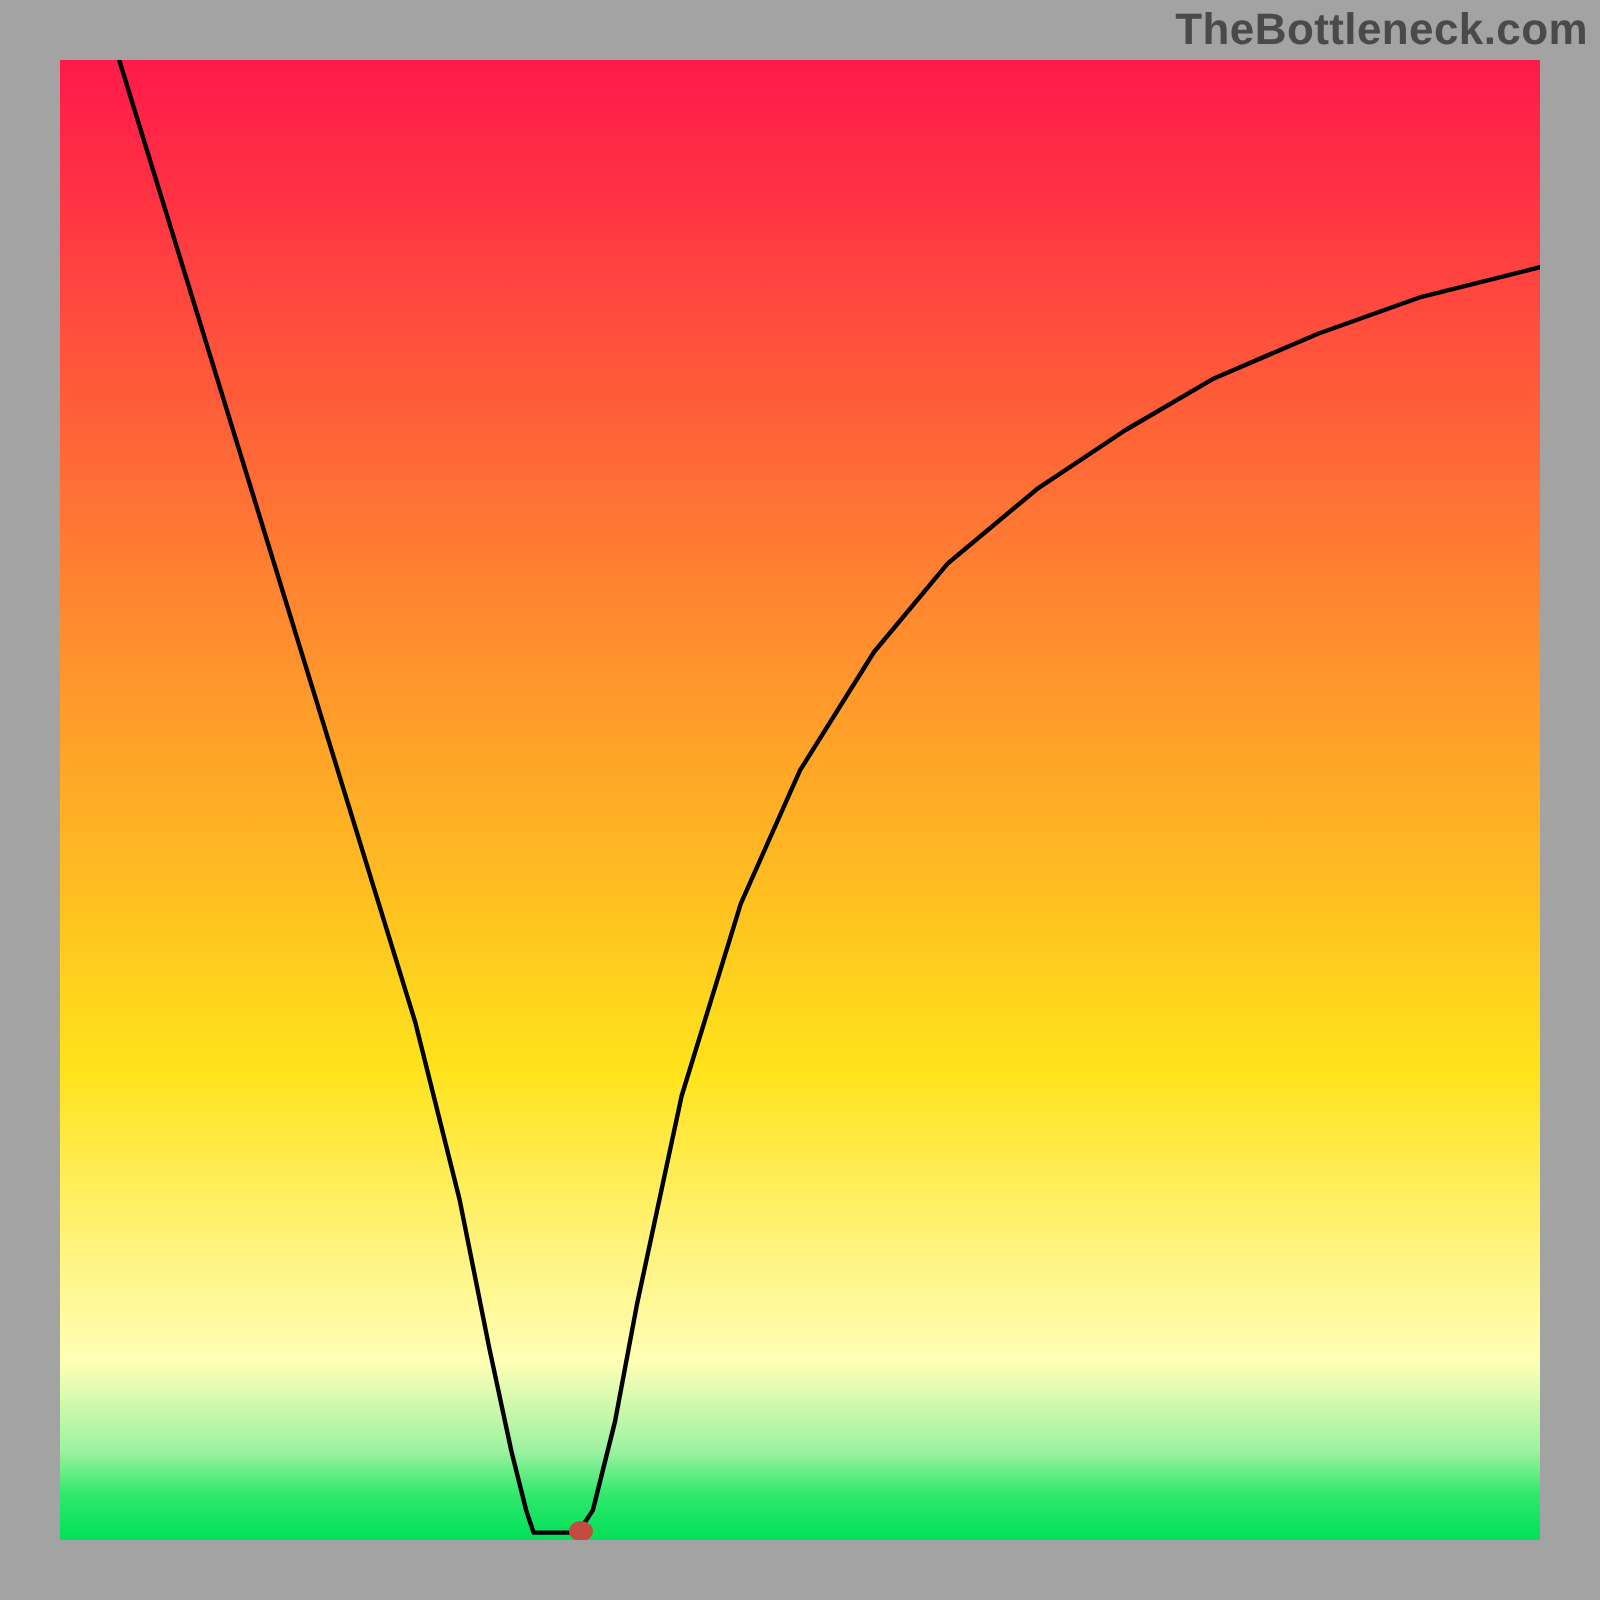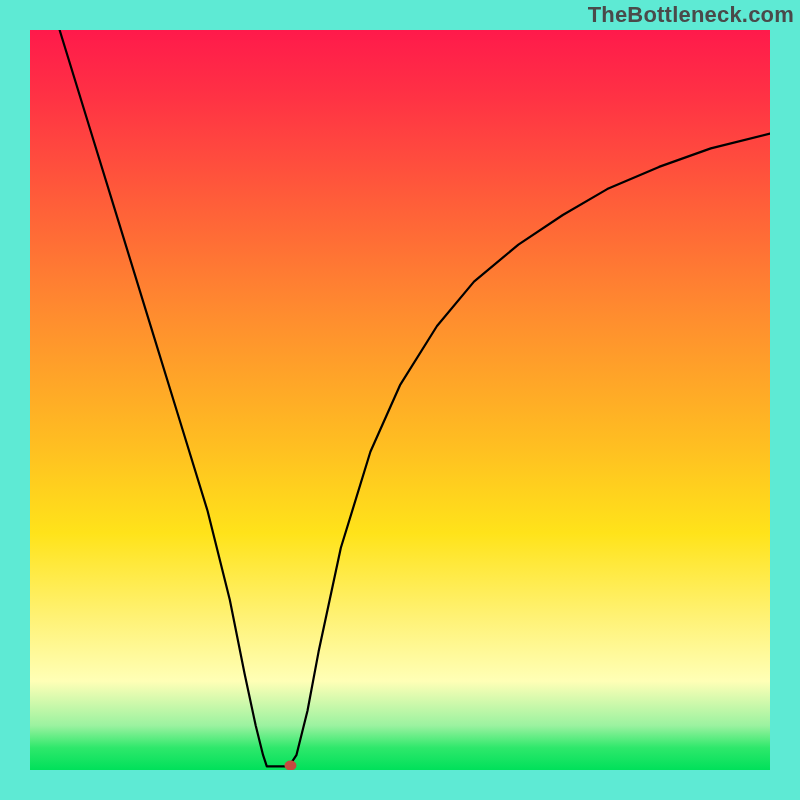--- a/index.html
+++ b/index.html
@@ -8,21 +8,21 @@
     width: 800px;
     height: 800px;
     background: #000;
     font-family: Arial, Helvetica, sans-serif;
     overflow: hidden;
   }
   .frame {
     position: relative;
     width: 800px;
     height: 800px;
-    background: #5eead4;
+    background: #a3a3a3;
   }
   .watermark {
     position: absolute;
     top: 2px;
     right: 6px;
     color: #4a4a4a;
     font-size: 22px;
     font-weight: 600;
     letter-spacing: 0.2px;
     user-select: none;

